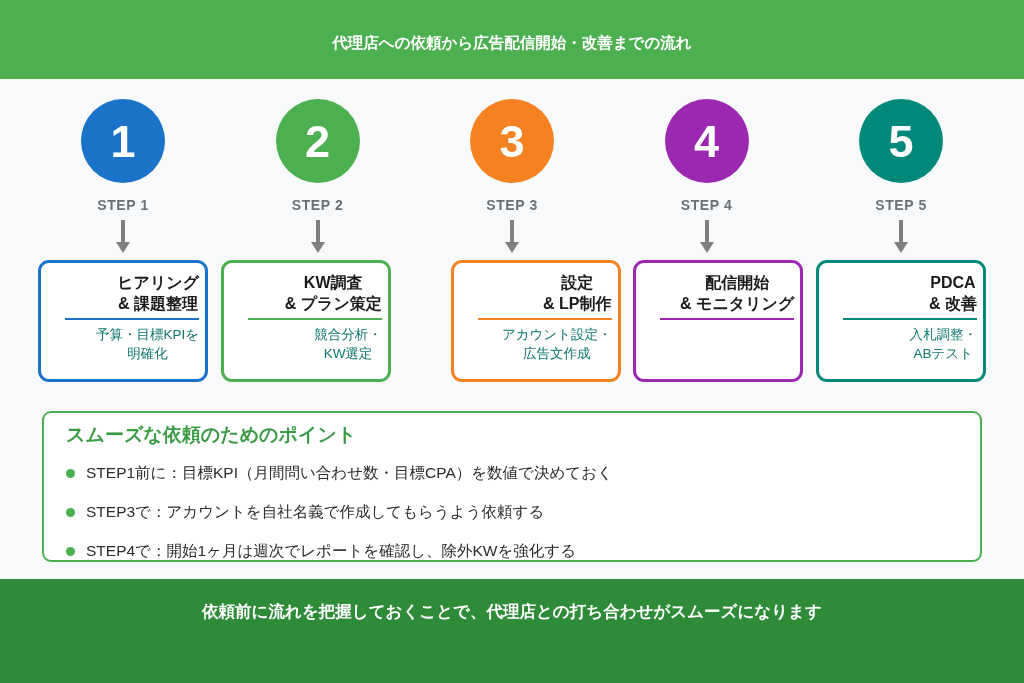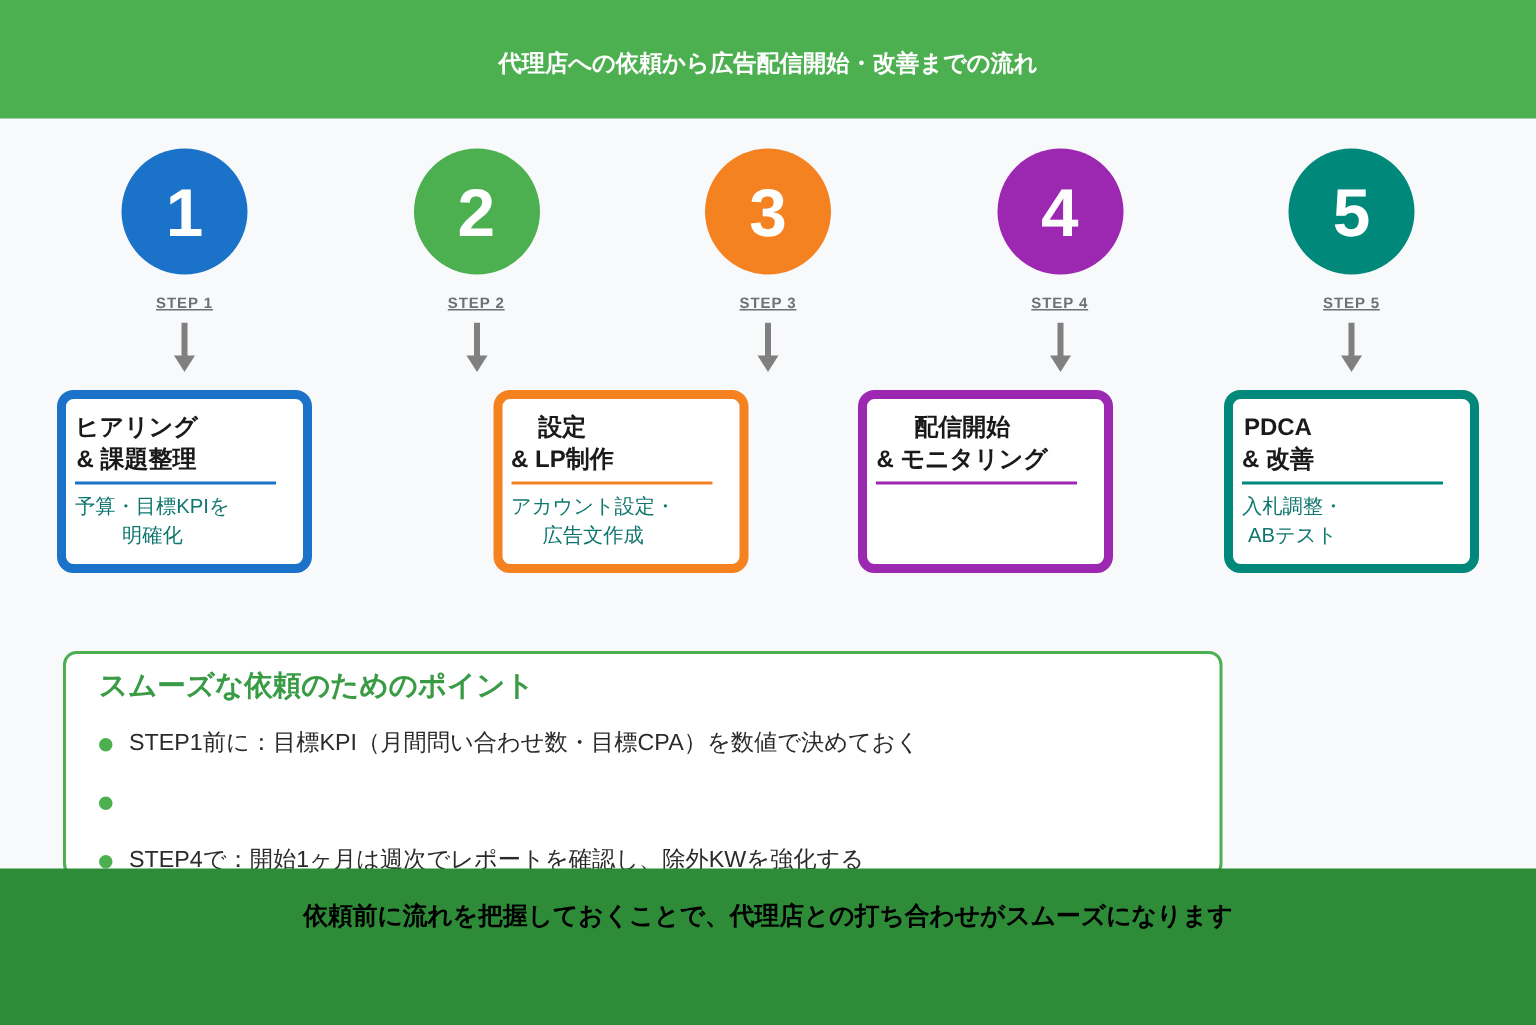--- a/index.html
+++ b/index.html
@@ -70,25 +70,24 @@
     display: flex;
     align-items: center;
     justify-content: center;
     color: #ffffff;
     font-size: 45px;
     font-weight: bold;
     line-height: 1;
   }
   .step-label {
     margin-top: 14px;
-    font-size: 10px;
+    font-size: 14px;
     font-weight: bold;
     color: #6b7176;
     letter-spacing: 0.6px;
-    text-decoration: underline;
   }
   .step-arrow {
     margin-top: 7px;
     width: 16px;
     height: 34px;
     display: block;
   }
 
   
   .cards-row {
@@ -99,25 +98,25 @@
     display: flex;
     justify-content: space-between;
     padding: 0 38px;
     box-sizing: border-box;
   }
   .card {
     width: 170px;
     height: 122px;
     box-sizing: border-box;
     background: #ffffff;
-    border: 6px solid #ef4444;
+    border: 3px solid #ef4444;
     border-radius: 11px;
     display: flex;
     flex-direction: column;
-    align-items: flex-start;
+    align-items: flex-end;
     justify-content: flex-start;
     padding: 9px 6px 6px 6px;
   }
   .card-title {
     color: #1a1a1a;
     font-size: 16px;
     font-weight: bold;
     line-height: 1.32;
     text-align: center;
     white-space: pre-line;
@@ -132,23 +131,23 @@
     color: #0f766e;
     font-size: 13.5px;
     line-height: 1.42;
     text-align: center;
     white-space: pre-line;
   }
 
   
   .points-box {
     position: absolute;
-    top: 434px;
+    top: 411px;
     left: 42px;
-    width: 773px;
+    width: 940px;
     height: 151px;
     box-sizing: border-box;
     background: #ffffff;
     border: 2px solid #4caf50;
     border-radius: 9px;
     padding: 11px 20px 0 22px;
   }
   .points-title {
     color: #3a9b45;
     font-size: 19px;
@@ -186,21 +185,21 @@
     bottom: 0;
     width: 1024px;
     height: 104px;
     background: #2e8b38;
     box-sizing: border-box;
     display: flex;
     justify-content: center;
     padding-top: 23px;
   }
   .footer-text {
-    color: #000000;
+    color: #ffffff;
     font-size: 16.5px;
     font-weight: bold;
     line-height: 1.2;
     white-space: nowrap;
   }
 </style>
 </head>
 <body>
 
 <div class="header-band" style="background: rgb(76, 175, 80);">
@@ -269,20 +268,27 @@
 <div class="cards-row">
 
   <div class="card" style="border-color: rgb(26, 115, 200);">
     <div class="card-title">ヒアリング
 &amp; 課題整理</div>
     <div class="card-divider" style="background: rgb(26, 115, 200);"></div>
     <div class="card-sub">予算・目標KPIを
 明確化</div>
   </div>
 
+  <div class="card" style="border-color: rgb(76, 175, 80);">
+    <div class="card-title">KW調査
+&amp; プラン策定</div>
+    <div class="card-divider" style="background: rgb(76, 175, 80);"></div>
+    <div class="card-sub">競合分析・
+KW選定</div>
+  </div>
 
   <div class="card" style="border-color: rgb(245, 130, 32); margin-left: 47px;">
     <div class="card-title">設定
 &amp; LP制作</div>
     <div class="card-divider" style="background: rgb(245, 130, 32);"></div>
     <div class="card-sub">アカウント設定・
 広告文作成</div>
   </div>
 
   <div class="card" style="border-color: rgb(156, 39, 176);">
@@ -303,20 +309,21 @@
 
 <div class="points-box" style="border-color: rgb(76, 175, 80);">
   <div class="points-title" style="color: rgb(58, 155, 69);">スムーズな依頼のためのポイント</div>
   <ul class="points-list">
     <li class="point-item">
       <span class="point-dot" style="background: rgb(76, 175, 80);"></span>
       <span>STEP1前に：目標KPI（月間問い合わせ数・目標CPA）を数値で決めておく</span>
     </li>
     <li class="point-item">
       <span class="point-dot" style="background: rgb(76, 175, 80);"></span>
+      <span>STEP3で：アカウントを自社名義で作成してもらうよう依頼する</span>
     </li>
     <li class="point-item">
       <span class="point-dot" style="background: rgb(76, 175, 80);"></span>
       <span>STEP4で：開始1ヶ月は週次でレポートを確認し、除外KWを強化する</span>
     </li>
   </ul>
 </div>
 
 <div class="footer-band" style="background: rgb(46, 139, 56);">
   <div class="footer-text">依頼前に流れを把握しておくことで、代理店との打ち合わせがスムーズになります</div>

